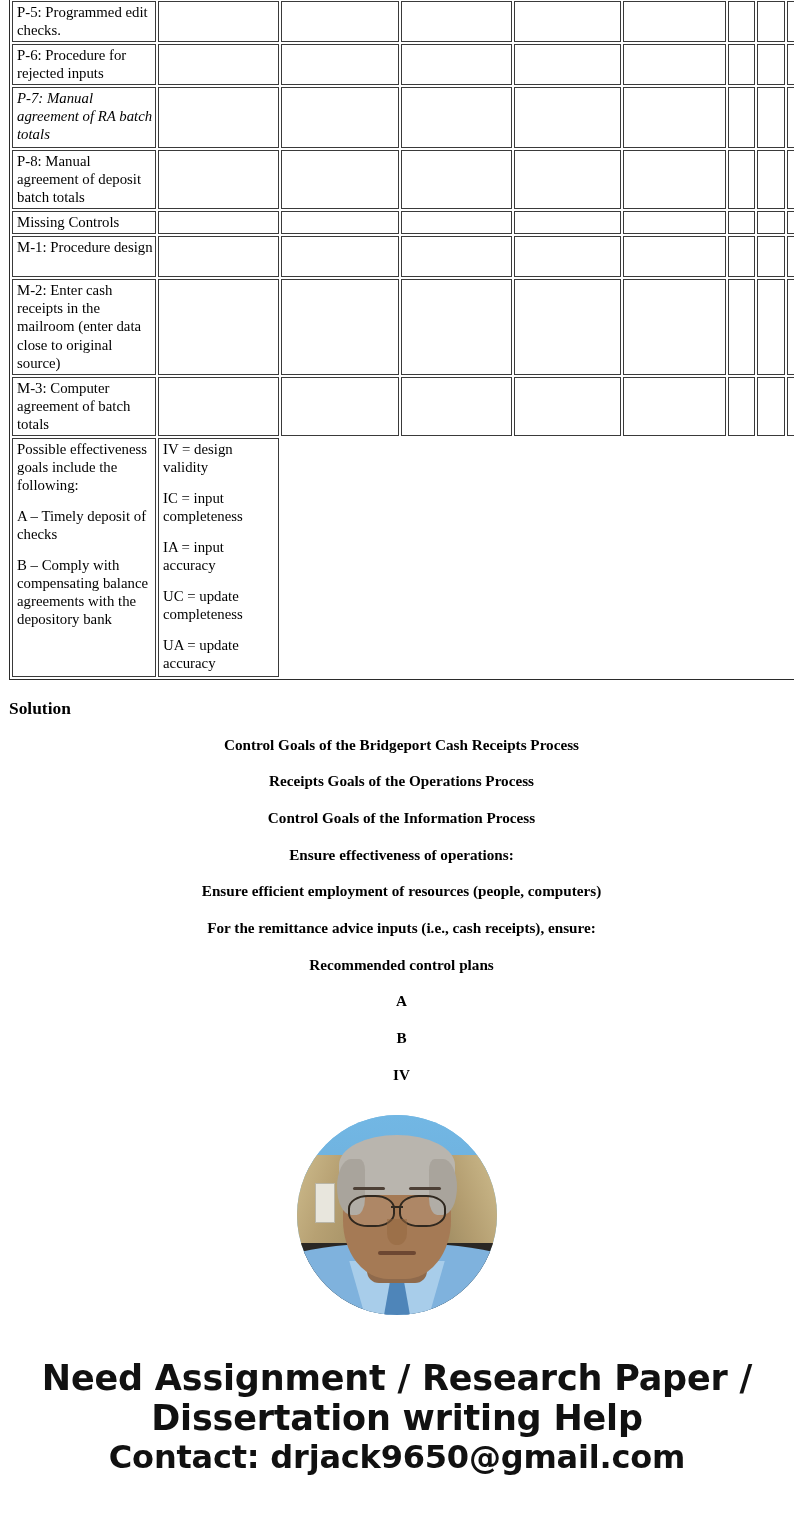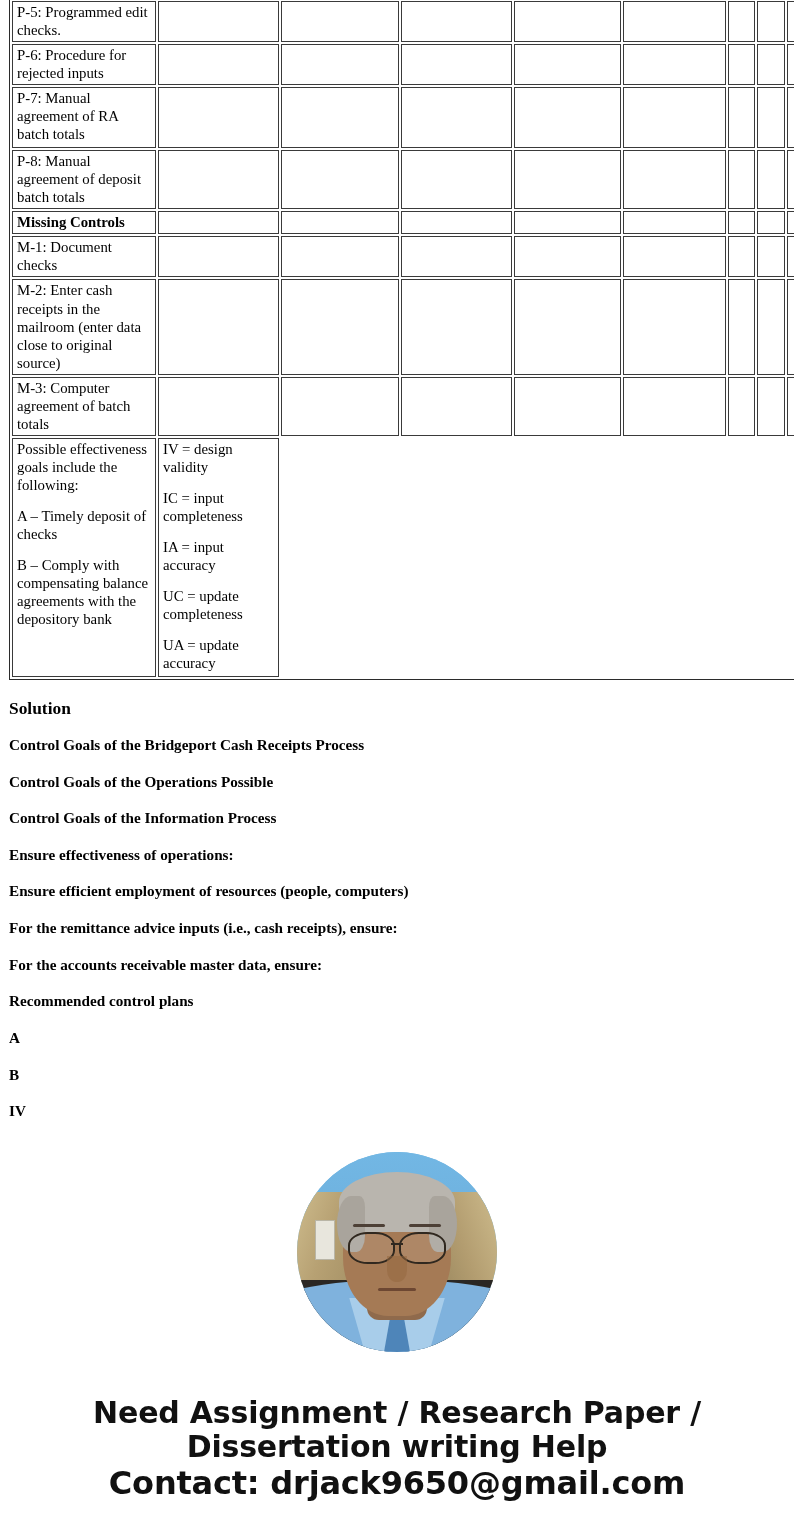--- a/index.html
+++ b/index.html
@@ -44,28 +44,28 @@
   td.c-label   { width: 136px; }
   td.c-g1      { width: 113px; }
   td.c-g2      { width: 110px; }
   td.c-g3      { width: 103px; }
   td.c-g4      { width: 99px;  }
   td.c-g5      { width: 95px;  }
   td.c-n       { width: 19px;  }
   td.c-n2      { width: 20px;  }
   td.c-n3      { width: 22px;  }
 
-  td.bold-head { font-weight: bold; margin-top: 20px; }
+  td.bold-head { font-weight: normal; margin-top: 20px; }
   td.legend-goals { width: 136px; }
   td.legend-codes { width: 113px; }
   td.legend-blank { border: none !important; background: #fff; }
 
   .row-p5 td    { height: 36px; }
   .row-p6 td    { height: 36px; }
-  .row-p7 td    { height: 56px; }
+  .row-p7 td    { height: 56px; font-style: italic; }
   .row-p8 td    { height: 53px; }
   .row-miss td  { height: 17px; }
   .row-m1 td    { height: 36px; }
   .row-m2 td    { height: 90px; }
   .row-m3 td    { height: 53px; }
   .row-legend td{ height: 234px; }
 
   .legend-block p {
     margin: 0 0 13px 0;
   }
@@ -84,20 +84,21 @@
     padding: 0;
     line-height: 1.15;
   }
   p.sol-line {
     font-family: "Liberation Serif", "DejaVu Serif", serif;
     font-size: 15.2px;
     font-weight: bold;
     margin: 0 0 19.2px 0;
     padding: 0;
     line-height: 1.15;
+    text-align: center;
   }
 
   
   .portrait-zone {
     width: 100%;
     display: flex;
     justify-content: center;
     margin-top: 32px;
   }
   .avatar {
@@ -217,21 +218,21 @@
   
   .cta {
     font-family: "DejaVu Sans", "Liberation Sans", sans-serif;
     font-weight: bold;
     text-align: center;
     color: #111111;
     margin-top: 44px;
     padding: 0 14px;
   }
   .cta-l1 {
-    font-size: 30px;
+    font-size: 35px;
     line-height: 1.13;
     letter-spacing: -0.2px;
     text-align: center;
   }
   .cta-l2 {
     font-size: 32px;
     line-height: 1.13;
     margin-top: 1px;
     letter-spacing: -0.2px;
   }
@@ -301,21 +302,21 @@
         <td class="c-g3"></td>
         <td class="c-g4"></td>
         <td class="c-g5"></td>
         <td class="c-n"></td>
         <td class="c-n2"></td>
         <td class="c-n3"></td>
 
       </tr>
 
       <tr class="row-m1">
-        <td class="c-label">M-1: Document checks</td>
+        <td class="c-label">M-1: Procedure design</td>
         <td class="c-g1"></td>
         <td class="c-g2"></td>
         <td class="c-g3"></td>
         <td class="c-g4"></td>
         <td class="c-g5"></td>
         <td class="c-n"></td>
         <td class="c-n2"></td>
         <td class="c-n3"></td>
 
       </tr>
@@ -365,26 +366,25 @@
         </td>
         <td class="legend-blank" colspan="8"></td>
       </tr>
     </tbody>
   </table>
 </div>
 
 <div class="solution">
   <h3 class="sol-title">Solution</h3>
   <p class="sol-line">Control Goals of the Bridgeport Cash Receipts Process</p>
-  <p class="sol-line">Control Goals of the Operations Possible</p>
+  <p class="sol-line">Receipts Goals of the Operations Process</p>
   <p class="sol-line">Control Goals of the Information Process</p>
   <p class="sol-line">Ensure effectiveness of operations:</p>
   <p class="sol-line">Ensure efficient employment of resources (people, computers)</p>
   <p class="sol-line">For the remittance advice inputs (i.e., cash receipts), ensure:</p>
-  <p class="sol-line">For the accounts receivable master data, ensure:</p>
   <p class="sol-line">Recommended control plans</p>
   <p class="sol-line">A</p>
   <p class="sol-line">B</p>
   <p class="sol-line">IV</p>
 </div>
 
 <div class="portrait-zone">
   <div class="avatar">
     <div class="av-sky"></div>
     <div class="av-wallL"></div>

